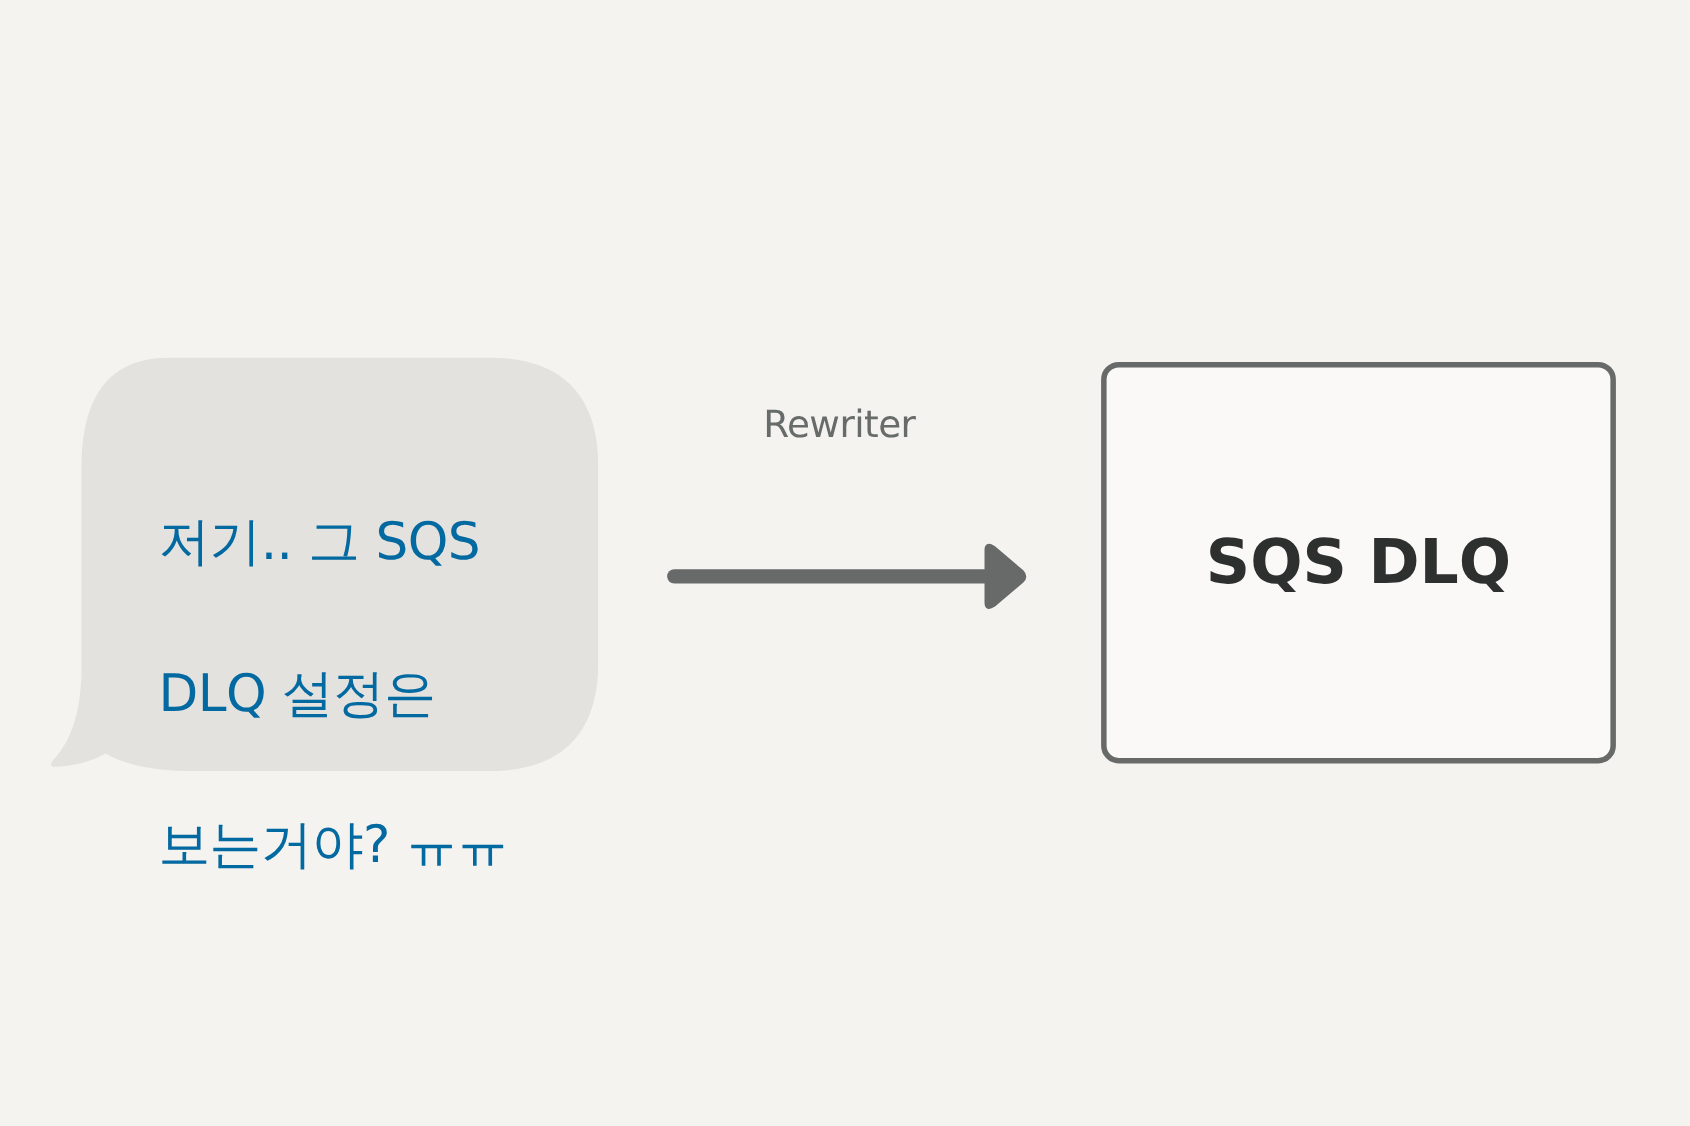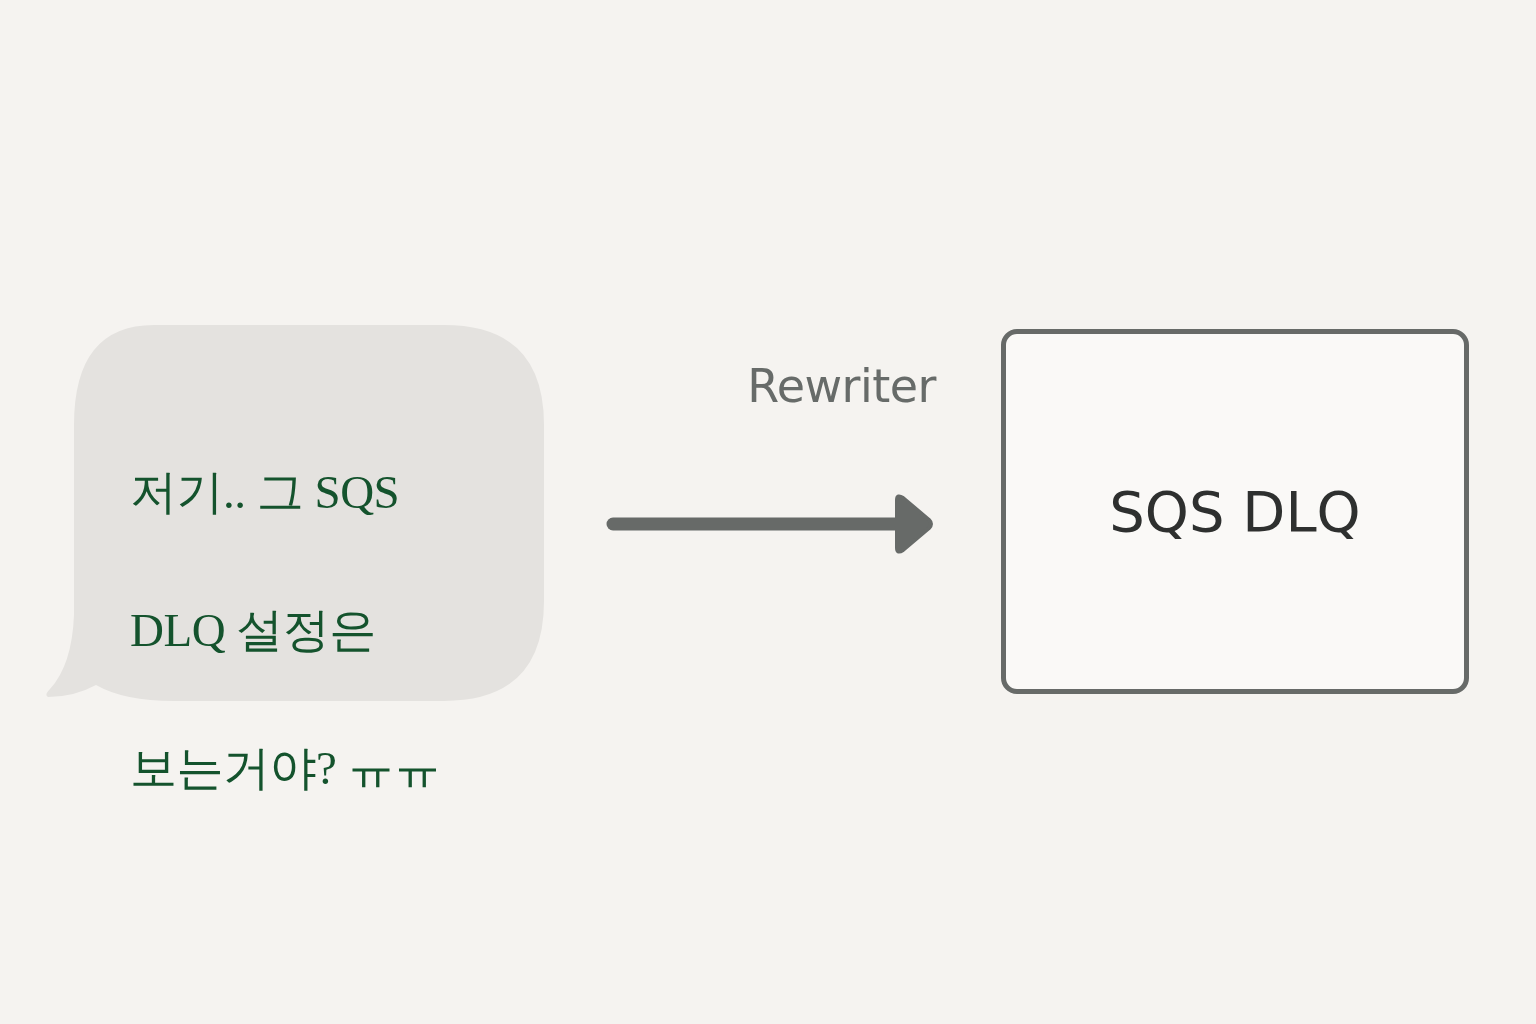--- a/index.html
+++ b/index.html
@@ -21,39 +21,38 @@
       width: 500px;
       height: 378px;
     }
     .bubble-wrap svg.bubble-shape {
       position: absolute;
       left: 0;
       top: 0;
     }
     .bubble-text {
       position: absolute;
-      left: 86px;
+      left: 100px;
       top: 64px;
       width: 400px;
-      color: #14532d;
+      color: #0369a1;
       font-size: 47px;
       line-height: 69px;
       letter-spacing: -0.5px;
       white-space: pre-line;
       filter: blur(0.4px);
-      font-family: Liberation Serif, serif;
     }
     .label-block {
       position: absolute;
       left: 590px;
       top: 352px;
       width: 346px;
-      text-align: right;
+      text-align: center;
       color: #676b69;
-      font-size: 46px;
+      font-size: 34px;
       line-height: 68px;
       letter-spacing: -0.5px;
     }
     .label-block div {
       display: block;
     }
     .arrow {
       position: absolute;
       left: 605px;
       top: 492px;
@@ -69,21 +68,21 @@
       background: #faf9f7;
       box-sizing: content-box;
       display: flex;
       flex-direction: column;
       align-items: center;
       justify-content: center;
     }
     .result-line {
       color: #2e302f;
       font-size: 56px;
-      font-weight: normal;
+      font-weight: bold;
       line-height: 84px;
       letter-spacing: 0px;
     }
   </style>
 </head>
 <body>
 
 <div class="bubble-wrap">
   <svg class="bubble-shape" width="500" height="378" viewBox="0 0 500 378">
     <path d="M 110 0

